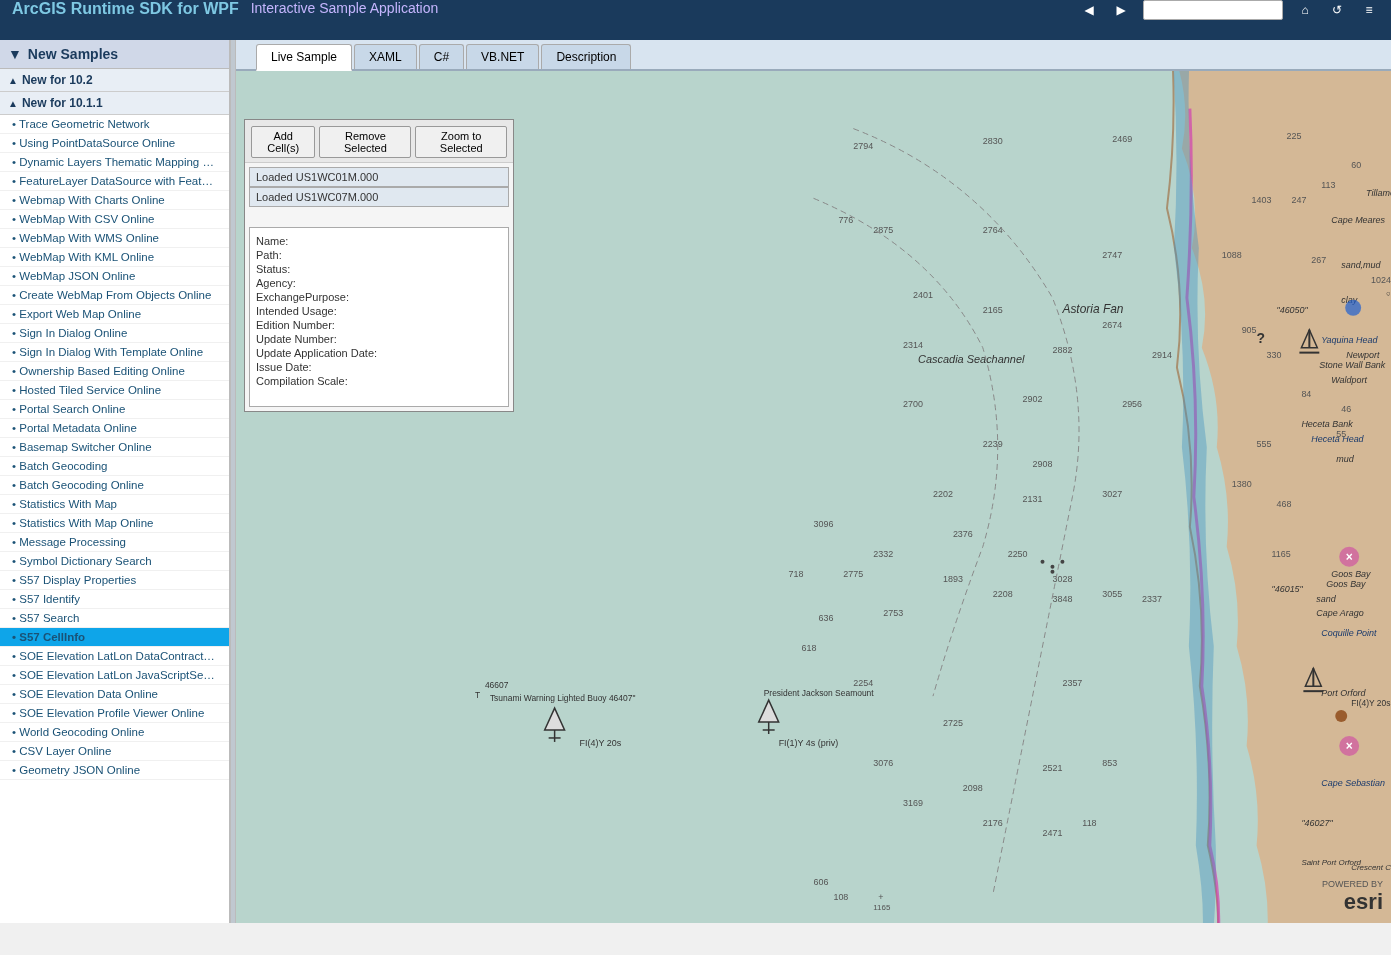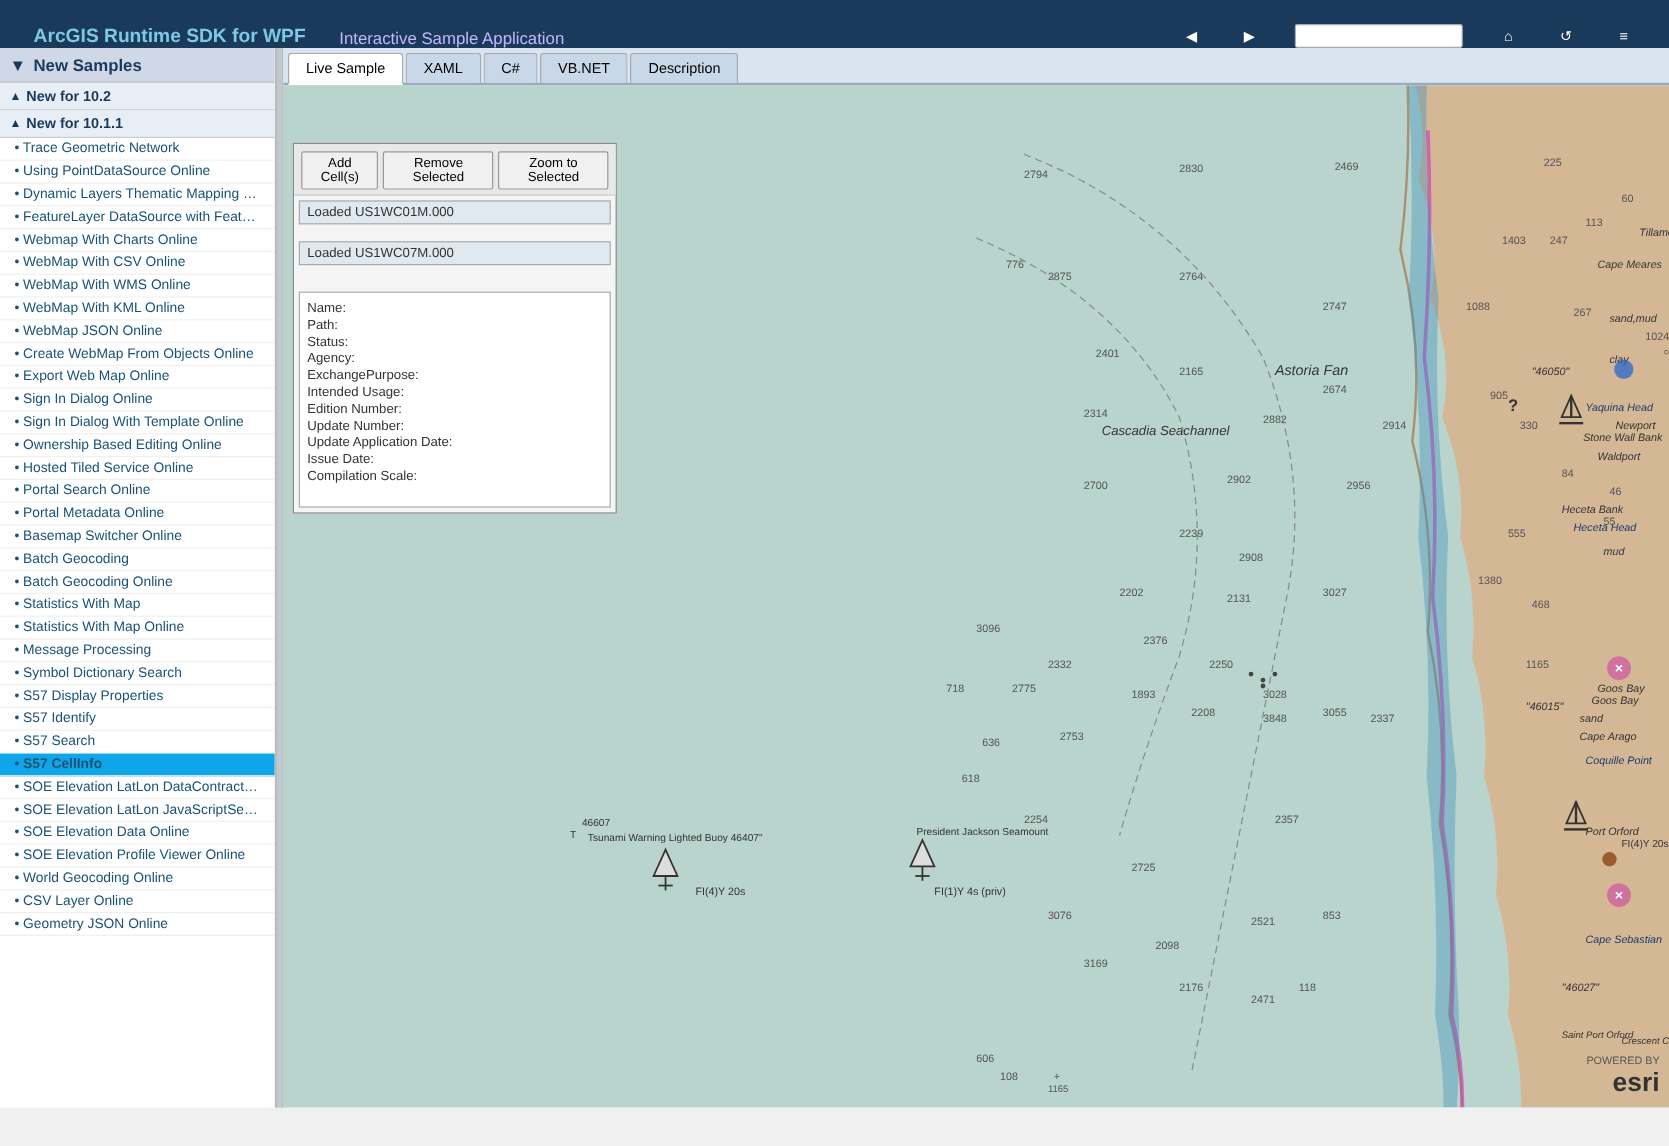--- a/index.html
+++ b/index.html
@@ -1,21 +1,21 @@
 <!DOCTYPE html>
 <html><head>
   <meta charset="utf-8">
   <style>
     * { box-sizing: border-box; margin: 0; padding: 0; }
     body { font-family: 'Segoe UI', Arial, sans-serif; font-size: 12px; background: #f0f0f0; overflow: hidden; width: 1391px; height: 955px; }
 
     
     #title-bar {
-      display: flex; align-items: flex-end; background: #1a3a5c; color: white;
-      height: 40px; padding: 0 28px; gap: 28px;
+      display: flex; align-items: flex-start; background: #1a3a5c; color: white;
+      height: 40px; padding: 0 12px; gap: 12px;
     }
     #title-bar .app-title { font-size: 16px; font-weight: bold; color: #7ec8e3; }
     #title-bar .app-subtitle { font-size: 14px; color: #c4b5fd; }
 
     
     #main { display: flex; height: calc(955px - 72px); }
 
     
     #sidebar {
       width: 230px; min-width: 230px; background: #fff; border-right: 1px solid #bbb;
@@ -38,21 +38,21 @@
     }
     .sidebar-item.active { background: #0ea5e9; font-weight: bold; }
     .sidebar-item::before { content: '• '; }
 
     
     #content { flex: 1; display: flex; flex-direction: column; overflow: hidden; }
 
     
     #tabs {
       display: flex; background: #d8e4f0; border-bottom: 2px solid #9ab; padding-top: 4px;
-      padding-left: 4px;
+      padding-left: 20px;
     }
     .tab {
       padding: 5px 14px; font-size: 12px; cursor: pointer; border: 1px solid #aaa;
       border-bottom: none; background: #c8d8e8; margin-right: 2px; border-radius: 3px 3px 0 0;
     }
     .tab.active { background: #fff; border-bottom: 2px solid #fff; margin-bottom: -2px; z-index: 1; }
 
     
     #sample-area { flex: 1; display: flex; position: relative; overflow: hidden; }
 
@@ -74,21 +74,21 @@
       border-bottom: 1px solid #ccc;
     }
     #s57-dialog-toolbar button {
       padding: 3px 8px; font-size: 11px; border: 1px solid #999;
       background: #f0f0f0; cursor: pointer; border-radius: 2px;
     }
 
     #s57-list { padding: 4px; min-height: 60px; }
     .s57-list-item {
       background: #e0e8f0; border: 1px solid #aaa; padding: 3px 6px;
-      margin-bottom: 14px; font-size: 11px; color: #333;
+      margin-bottom: 0; font-size: 11px; color: #333;
     }
 
     #s57-info {
       border: 1px solid #aaa; margin: 4px; padding: 6px;
       background: #fff; min-height: 180px;
     }
     .s57-info-row { display: flex; padding: 1px 0; font-size: 11px; }
     .s57-info-label { color: #333; min-width: 90px; }
     .s57-info-value { color: #555; }
 

